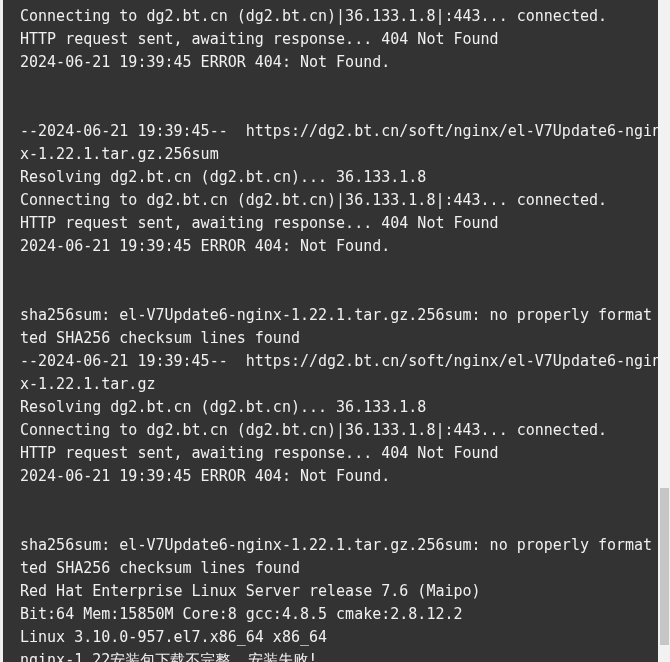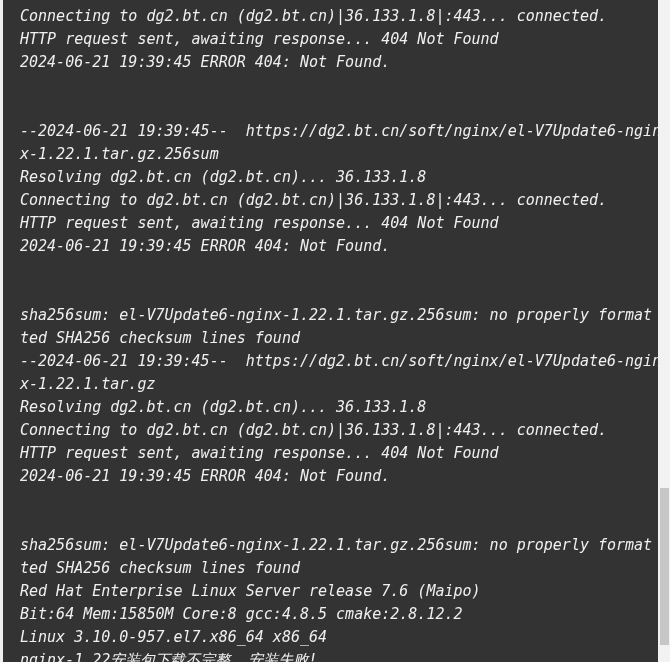--- a/index.html
+++ b/index.html
@@ -7,21 +7,20 @@
     padding: 0;
     background: #ffffff;
   }
   #screen {
     position: relative;
     width: 670px;
     height: 662px;
     overflow: hidden;
     background: #c2410c;
     font-family: "DejaVu Sans Mono", "Liberation Mono", monospace;
-    font-style: italic;
   }
   #terminal {
     position: absolute;
     left: 3px;
     top: 0;
     width: 655px;
     height: 662px;
     background: #333333;
     overflow: hidden;
   }

